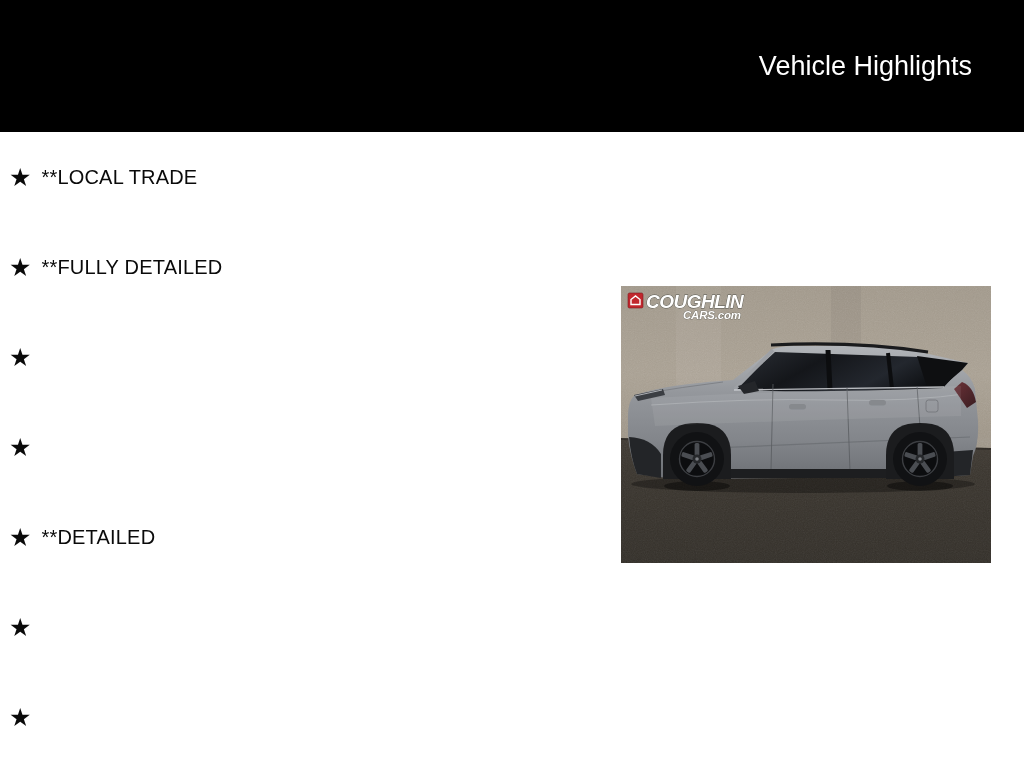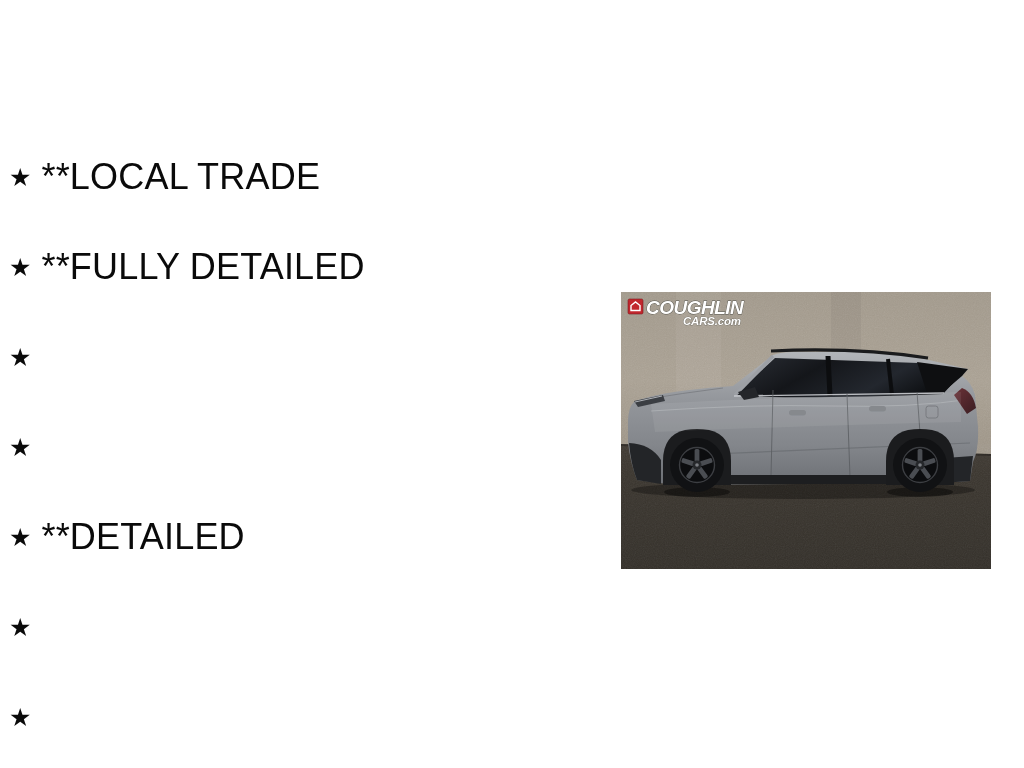--- a/index.html
+++ b/index.html
@@ -48,37 +48,40 @@
     color: #0a0a0a;
     white-space: nowrap;
   }
   .star-icon {
     font-size: 25px;
     line-height: 1;
     margin-right: 10px;
     color: #0a0a0a;
   }
   .highlight-text {
-    font-size: 36px;
+    font-size: 20px;
     letter-spacing: 0.2px;
   }
   .vehicle-photo {
     position: absolute;
     left: 621px;
-    top: 292px;
+    top: 286px;
     width: 329px;
     height: 277px;
   }
   .vehicle-photo svg { display: block; }
 </style>
 </head>
 <body>
 
 <div class="slide">
 
+  <div class="header-bar">
+    <div class="header-title">Vehicle Highlights</div>
+  </div>
 
   <ul class="highlights-list">
     <li class="highlight-item">
       <span class="star-icon">★</span>
       <span class="highlight-text">**LOCAL TRADE</span>
     </li>
     <li class="highlight-item">
       <span class="star-icon">★</span>
       <span class="highlight-text">**FULLY DETAILED</span>
     </li>

